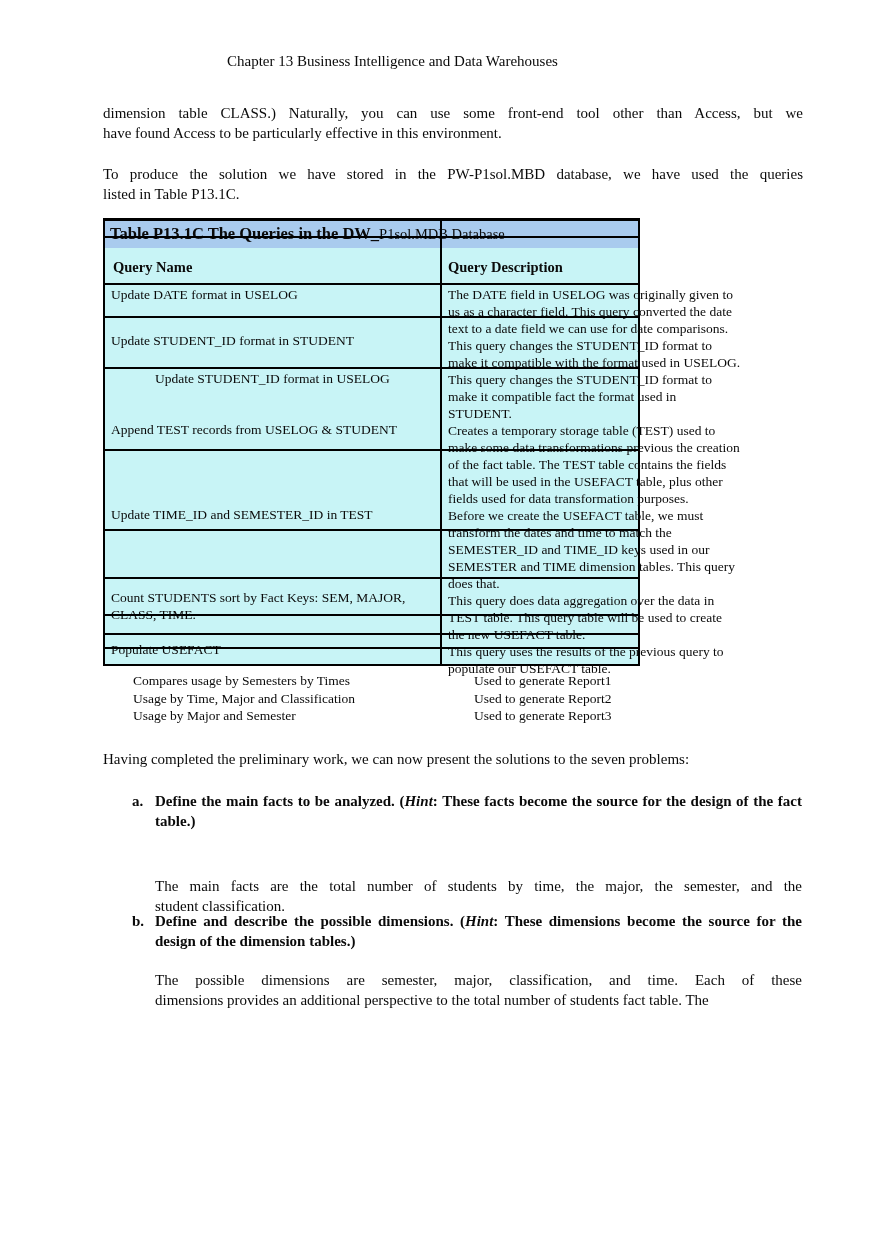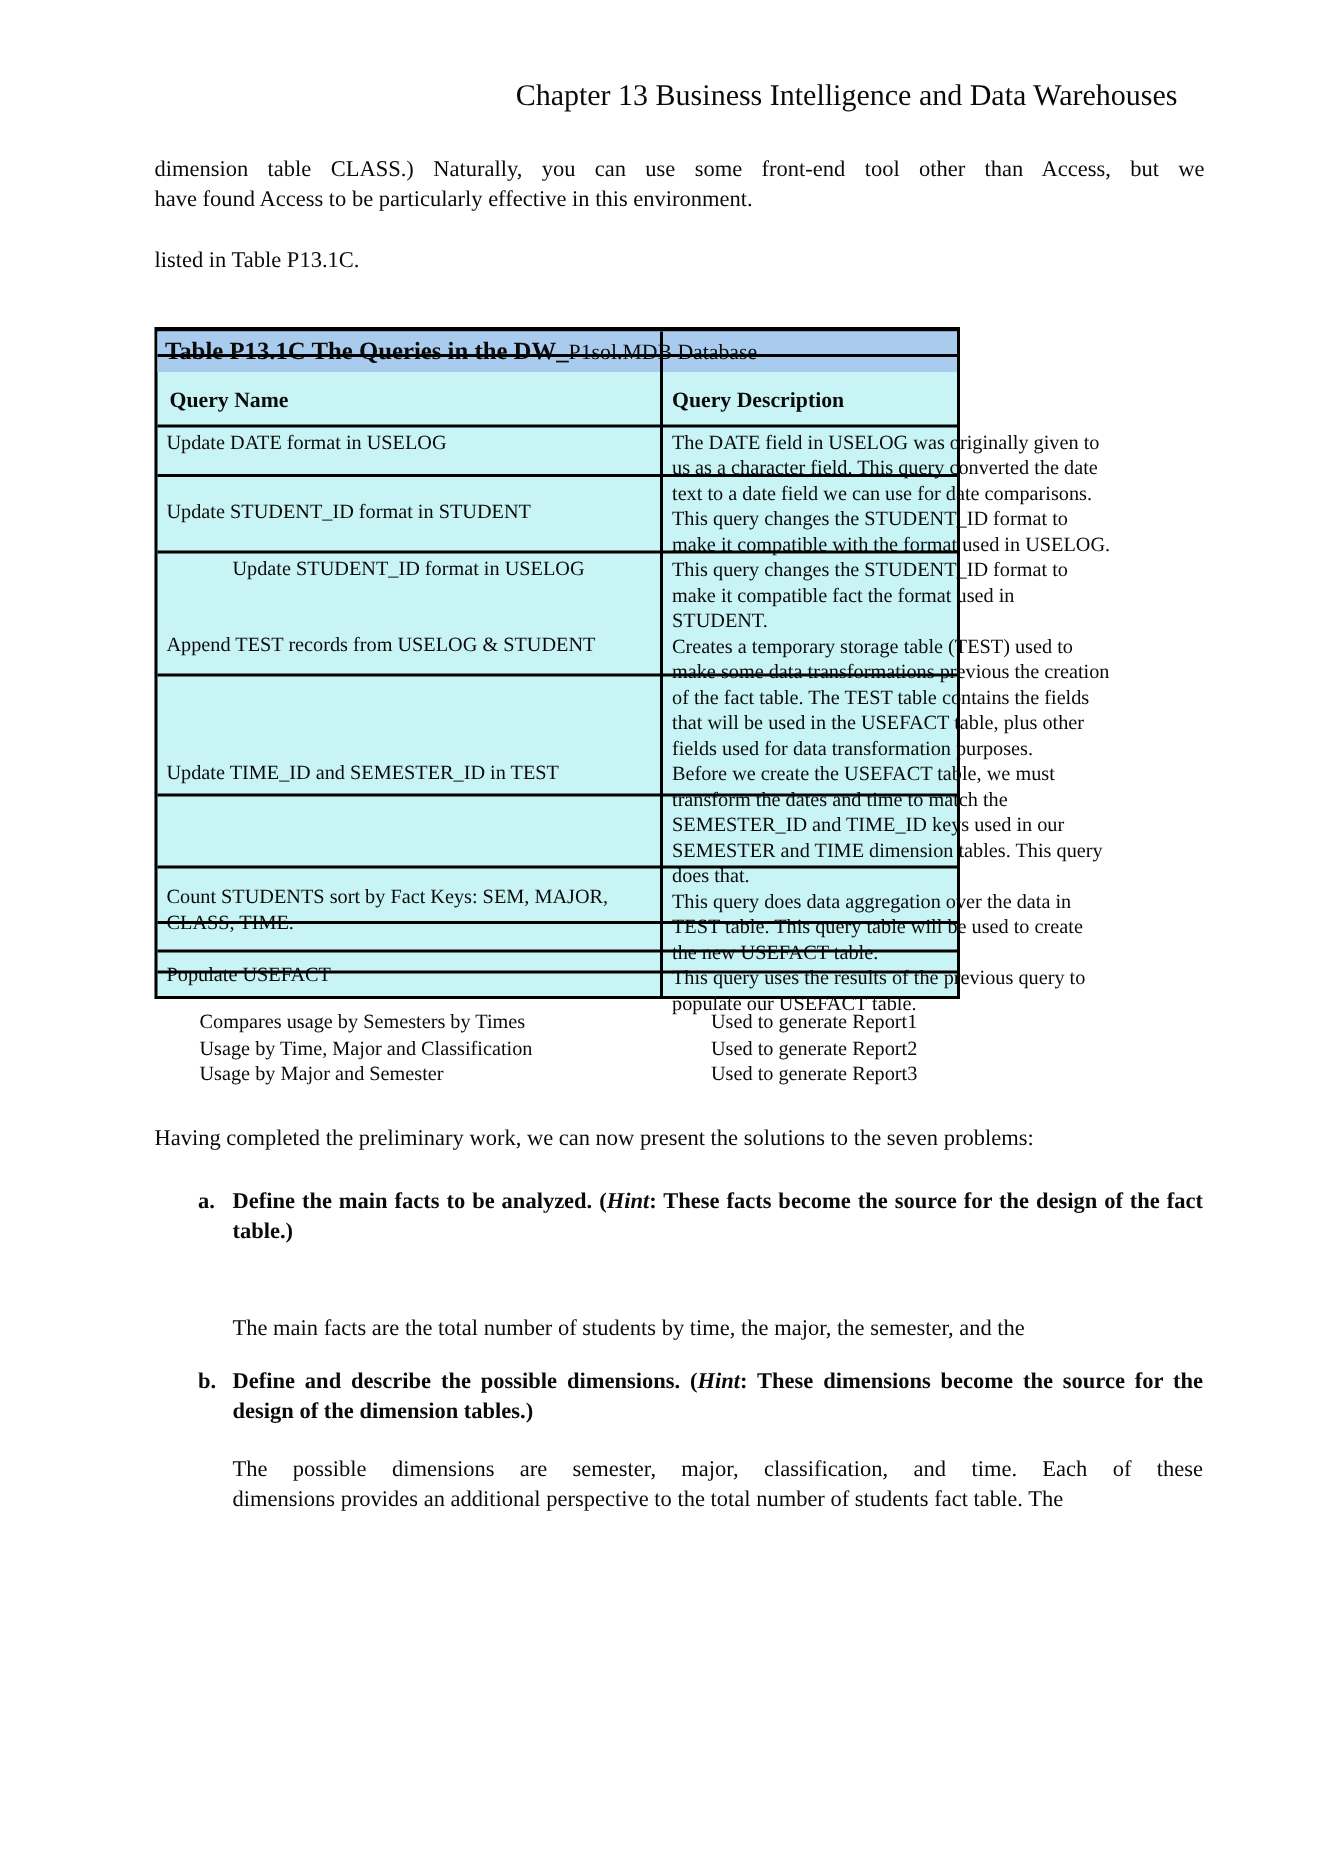--- a/index.html
+++ b/index.html
@@ -5,21 +5,21 @@
   html, body { margin: 0; padding: 0; background: #ffffff; }
   .page {
     position: relative; width: 880px; height: 1247px;
     background: #ffffff; color: #0a0a0a;
     font-family: "Liberation Serif", serif; overflow: hidden;
   }
 
   
   .header {
     position: absolute; top: 53px; left: 0; width: 785px;
-    text-align: right; font-size: 20px;
+    text-align: center; font-size: 15px;
   }
   .para { position: absolute; left: 103px; width: 700px; font-size: 15px; line-height: 20.3px; }
   .p1 { top: 103px; }
   .p2 { top: 164px; }
   .having { top: 749px; }
   .jpara > div { text-align: justify; text-align-last: justify; }
   .jpara > div:last-child { text-align-last: left; }
 
   
   .tbl {
@@ -77,20 +77,21 @@
   <div class="header">Chapter 13 Business Intelligence and Data Warehouses</div>
 
   <div class="para jpara p1">
 
   <div>dimension table CLASS.) Naturally, you can use some front-end tool other than Access, but we</div>
       <div>have found Access to be particularly effective in this environment.</div>
     </div>
 
   <div class="para jpara p2">
 
+  <div>To produce the solution we have stored in the PW-P1sol.MBD database, we have used the queries</div>
       <div>listed in Table P13.1C.</div>
     </div>
 
   <div class="tbl" style="background: rgb(200, 244, 246);">
     <div class="band" style="background: rgb(169, 203, 238);"></div>
 
     <div class="tbl-title"><span class="tt-b">Table P13.1C The Queries in the DW_</span><span class="tt-r">P1sol.MDB Database</span></div>
 
     <div class="colhead ch1">Query Name</div>
     <div class="colhead ch2">Query Description</div>
@@ -161,20 +162,21 @@
 
   <div class="para having">Having completed the preliminary work, we can now present the solutions to the seven problems:</div>
 
   <div class="item item-a">
     <div class="item-label">a.</div>
     <div class="item-heading"><span>Define the main facts to be analyzed. (</span><span class="hint">Hint</span><span>: These facts become the source for the design of the fact table.)</span></div>
   </div>
   <div class="item-body body-a jpara">
 
   <div>The main facts are the total number of students by time, the major, the semester, and the</div>
+      <div>student classification.</div>
     </div>
 
   <div class="item item-b">
     <div class="item-label">b.</div>
     <div class="item-heading"><span>Define and describe the possible dimensions. (</span><span class="hint">Hint</span><span>: These dimensions become the source for the design of the dimension tables.)</span></div>
   </div>
   <div class="item-body body-b jpara">
 
   <div>The possible dimensions are semester, major, classification, and time. Each of these</div>
       <div>dimensions provides an additional perspective to the total number of students fact table. The</div>

